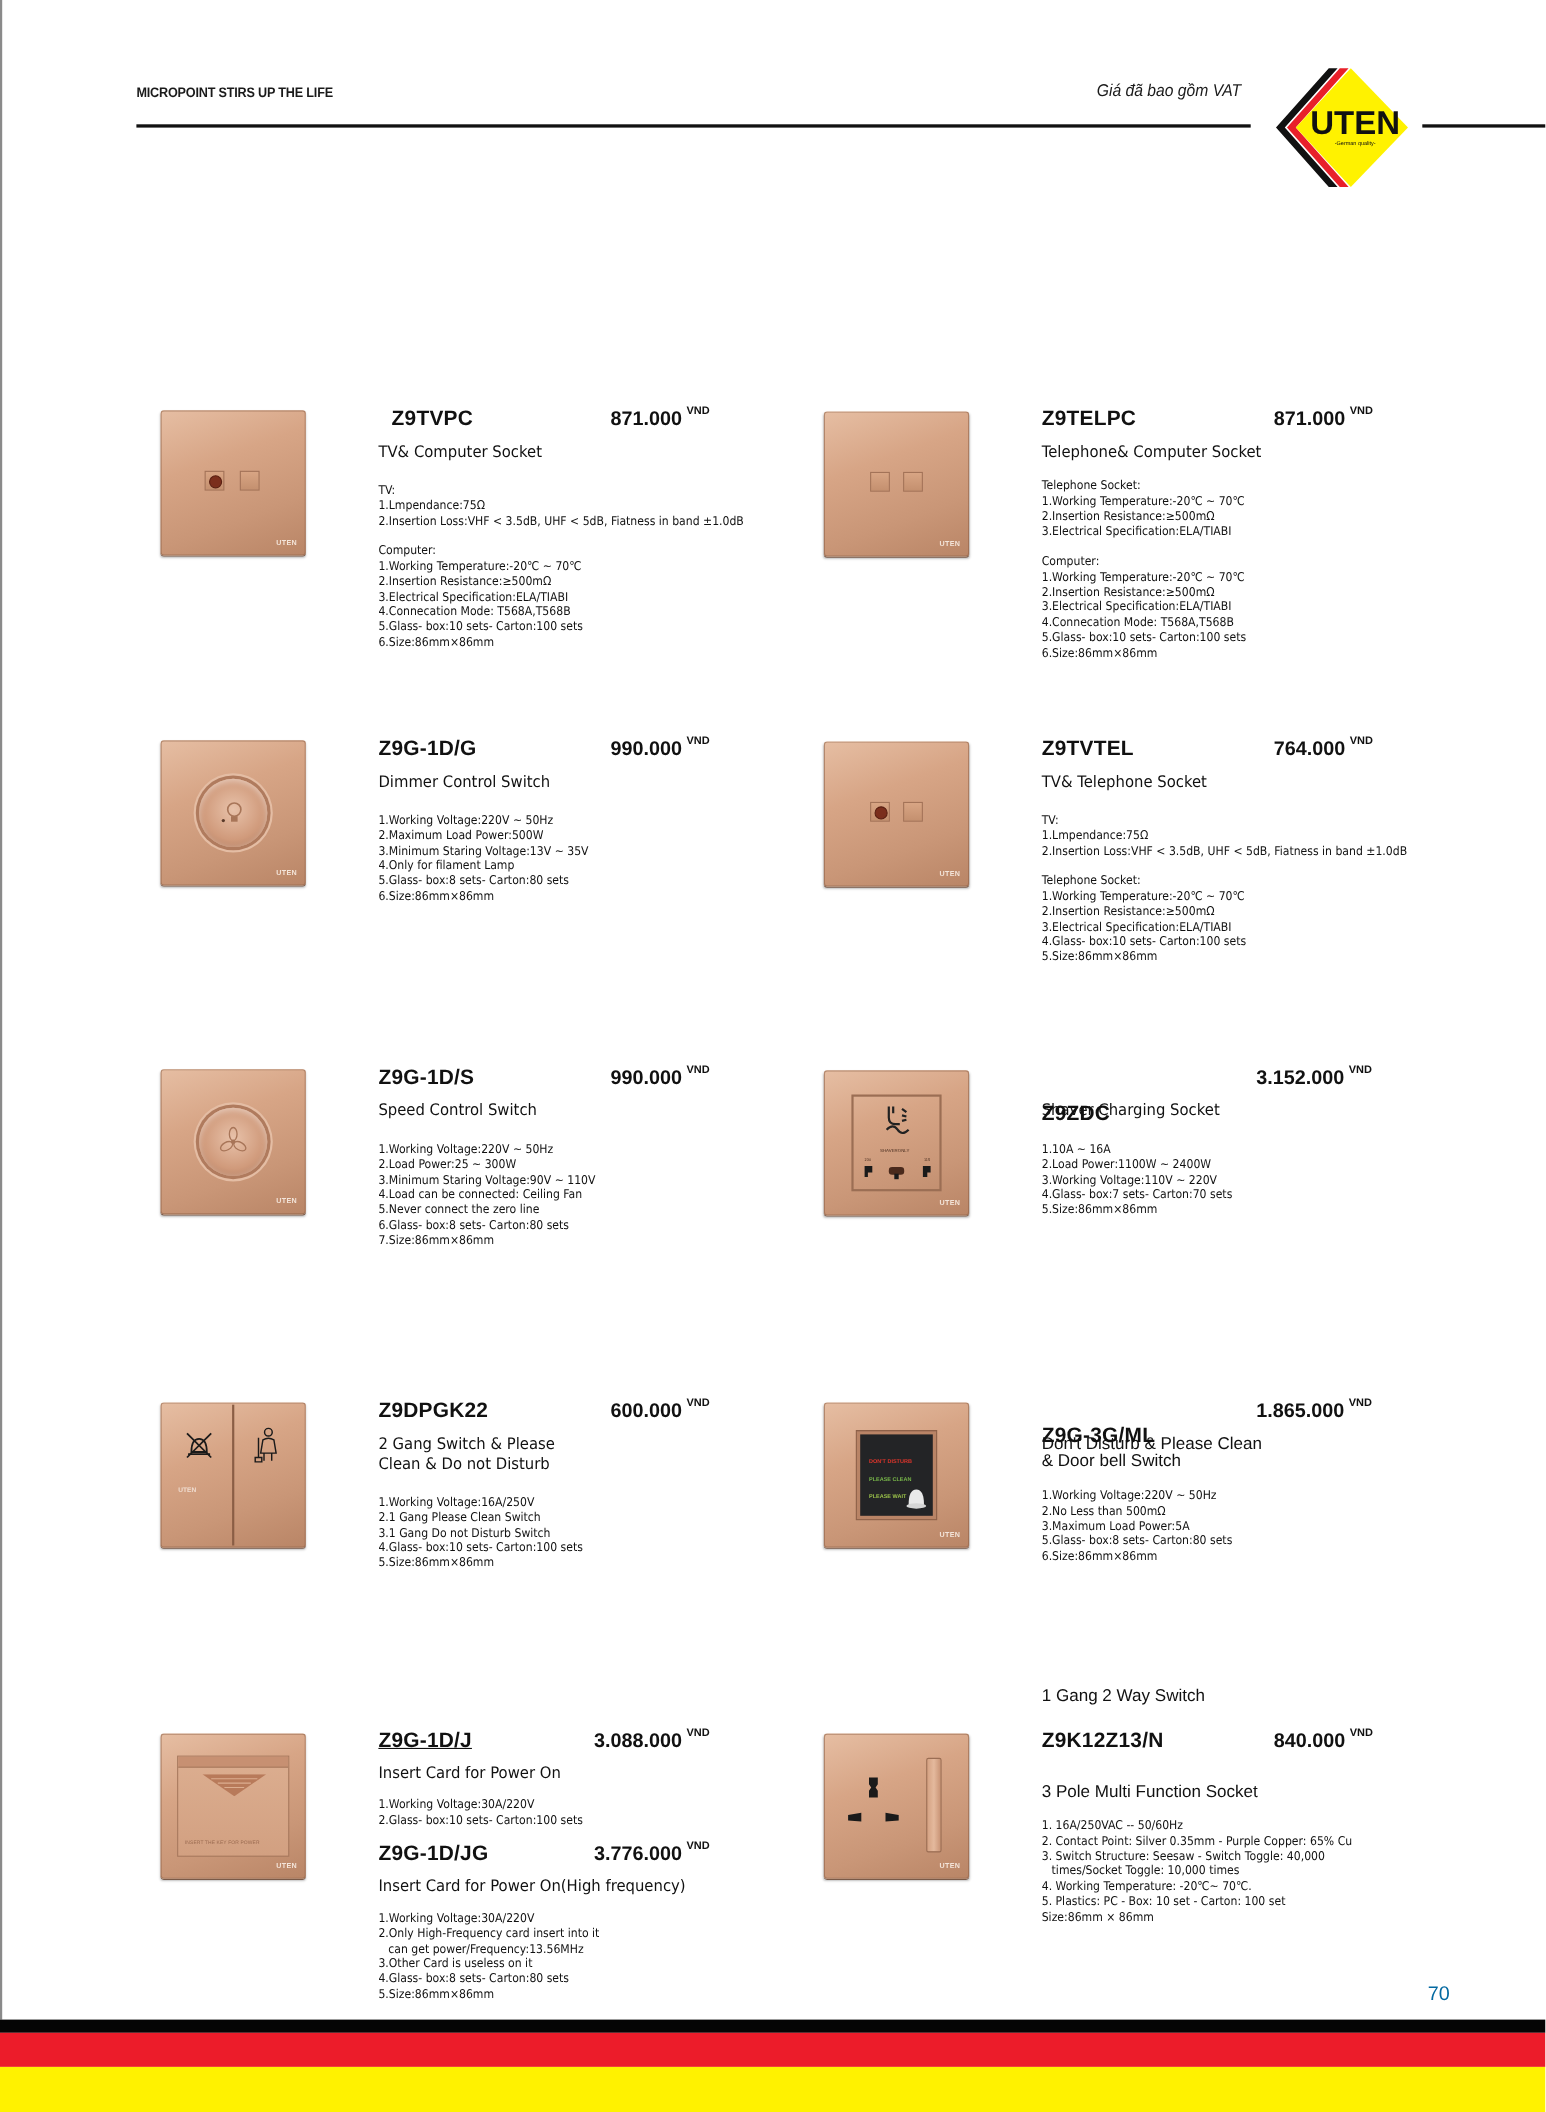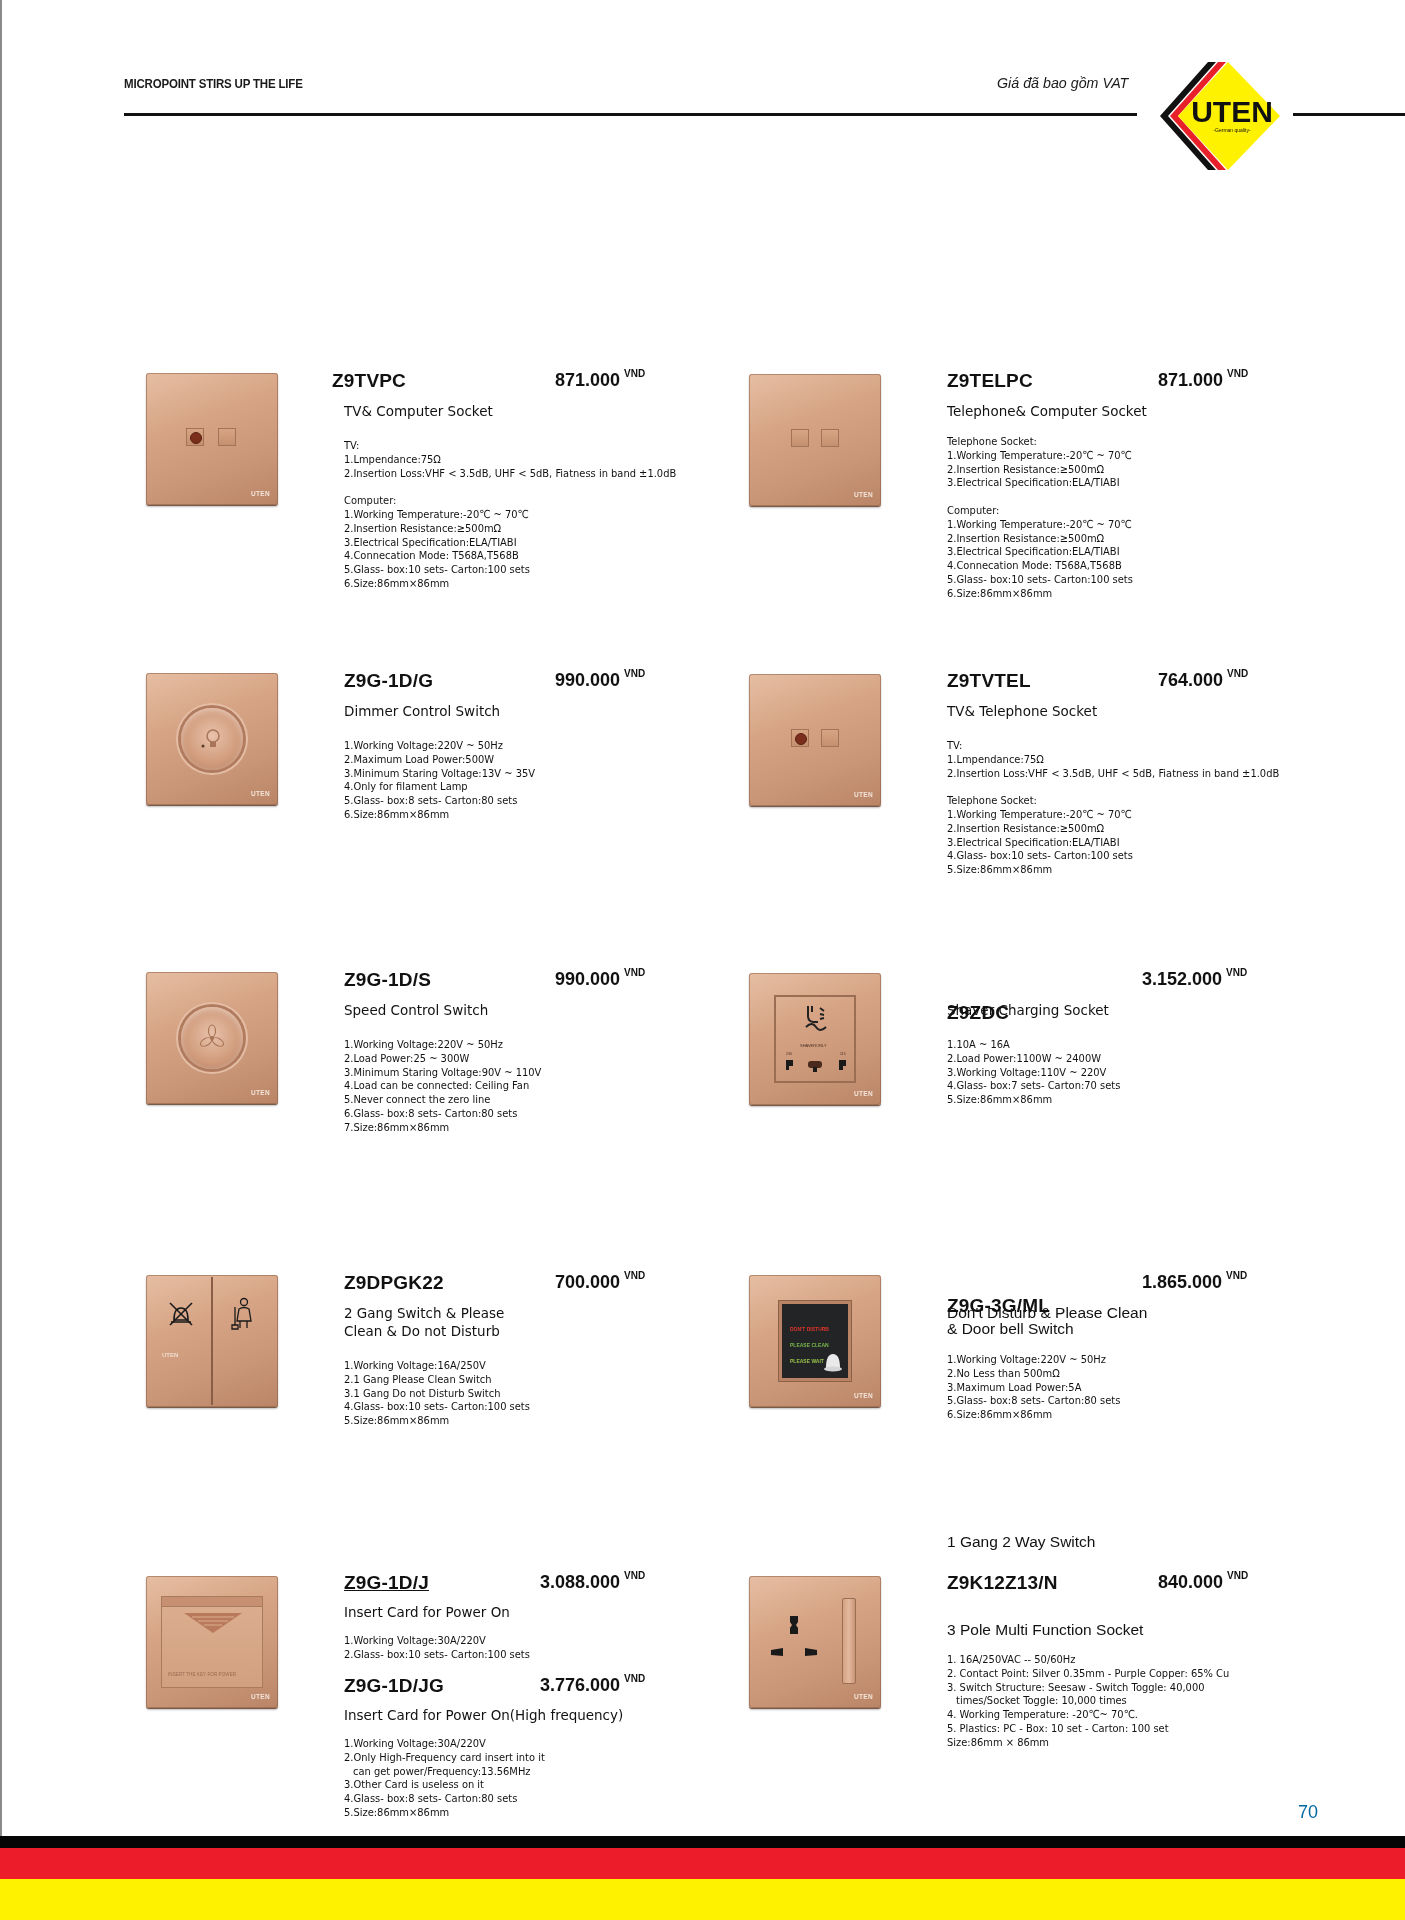--- a/index.html
+++ b/index.html
@@ -67,21 +67,21 @@
   <text x="76" y="62" text-anchor="middle" font-family="Liberation Sans, sans-serif" font-weight="bold" font-size="30" fill="#111">UTEN</text>
   <text x="76" y="72" text-anchor="middle" font-family="Liberation Sans, sans-serif" font-size="5" fill="#111">-German quality-</text>
 </svg>
 
 <div class="product">
   <div class="thumb" style="left:146px;top:373px;">
     <div class="port coax" style="left:40px;top:55px;"></div>
     <div class="port" style="left:72px;top:55px;"></div>
     <span class="brand">UTEN</span>
   </div>
-  <div class="model" style="left:332px;top:370px;text-align:right;">Z9TVPC</div>
+  <div class="model" style="left:356px;top:370px;text-align:right;">Z9TVPC</div>
   <div class="price" style="left:555px;top:370px;"><span>871.000</span><span class="cur">VND</span></div>
   <div class="subtitle" style="left:344px;top:402px;">TV&amp; Computer Socket</div>
   <div class="specs" style="left:344px;top:439px;">
     <div>TV:</div>
     <div>1.Lmpendance:75Ω</div>
     <div>2.Insertion Loss:VHF &lt; 3.5dB, UHF &lt; 5dB, Fiatness in band ±1.0dB</div>
     <div class="gap"></div>
     <div>Computer:</div>
     <div>1.Working Temperature:-20℃ ~ 70℃</div>
     <div>2.Insertion Resistance:≥500mΩ</div>
@@ -229,21 +229,21 @@
         <line x1="26" y1="3" x2="4" y2="25" stroke="#1a1a1a" stroke-width="1.6"></line>
       </svg>
     <svg style="position:absolute;left:84px;top:22px;" width="24" height="34" viewBox="0 0 24 34">
         <circle cx="14" cy="5" r="3.5" fill="none" stroke="#1a1a1a" stroke-width="1.3"></circle>
         <path d="M9 12 q5 -3 10 0 l2 12 h-14 z" fill="none" stroke="#1a1a1a" stroke-width="1.3"></path>
         <path d="M10 24 v7 M17 24 v7 M5 10 v18 M2 28 h6 v4 h-6z" fill="none" stroke="#1a1a1a" stroke-width="1.3"></path>
       </svg>
     <span style="position:absolute;left:16px;top:77px;font-size:6px;color:#f0ddd0;font-weight:bold;">UTEN</span>
   </div>
   <div class="model" style="left:344px;top:1272px;">Z9DPGK22</div>
-  <div class="price" style="left:555px;top:1272px;"><span>700.000</span><span class="cur">VND</span></div>
+  <div class="price" style="left:555px;top:1272px;"><span>600.000</span><span class="cur">VND</span></div>
   <div class="subtitle" style="left:344px;top:1304px;">2 Gang Switch &amp; Please</div>
   <div class="subtitle" style="left:344px;top:1322px;">Clean &amp; Do not Disturb</div>
   <div class="specs" style="left:344px;top:1359px;">
     <div>1.Working Voltage:16A/250V</div>
     <div>2.1 Gang Please Clean Switch</div>
     <div>3.1 Gang Do not Disturb Switch</div>
     <div>4.Glass- box:10 sets- Carton:100 sets</div>
     <div>5.Size:86mm×86mm</div>
   </div>
 </div>

